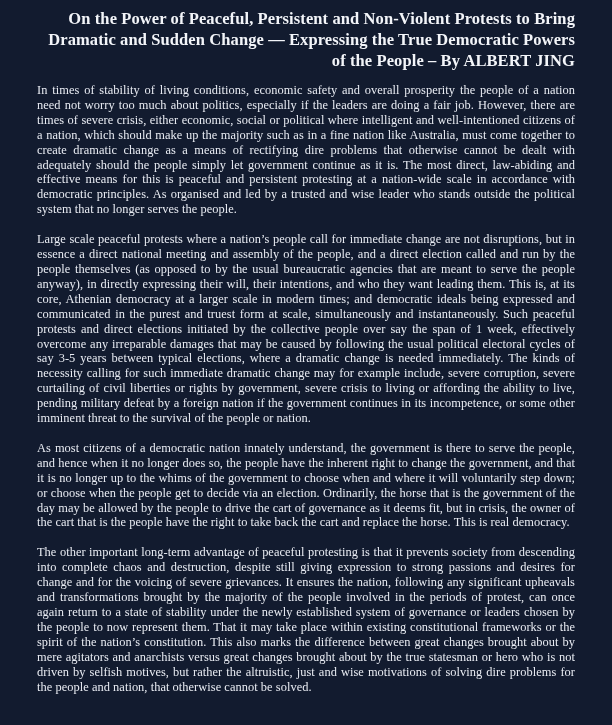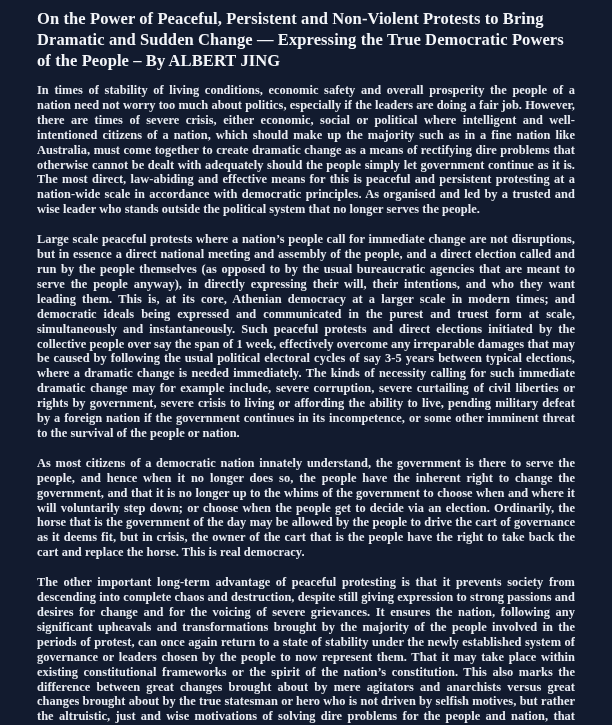--- a/index.html
+++ b/index.html
@@ -20,28 +20,28 @@
     padding: 8px 37px 8px 37px;
     color: #e9ecf3;
   }
   .article-title {
     margin: 0 0 12px 0;
     font-size: 16.5px;
     line-height: 21px;
     font-weight: bold;
     color: #f3f5f9;
     letter-spacing: 0.1px;
+    text-align: right;
   }
   .article-paragraph {
     margin: 0 0 15px 0;
     font-size: 12.4px;
     line-height: 14.9px;
     text-align: justify;
     letter-spacing: 0.05px;
-    font-weight: bold;
   }
   .article-paragraph:last-child {
     margin-bottom: 0;
   }
 </style>
 </head>
 <body>
 
 <div class="page">
   <h1 class="article-title">On the Power of Peaceful, Persistent and Non-Violent Protests to Bring Dramatic and Sudden Change — Expressing the True Democratic Powers of the People – By ALBERT JING</h1>

